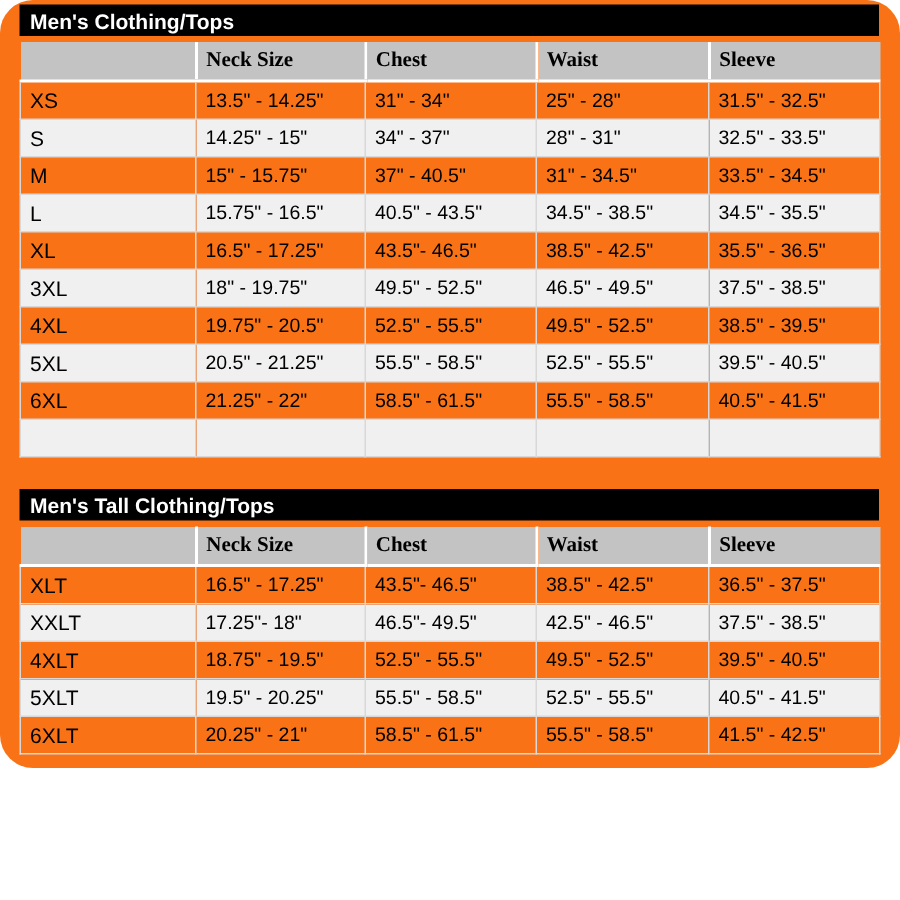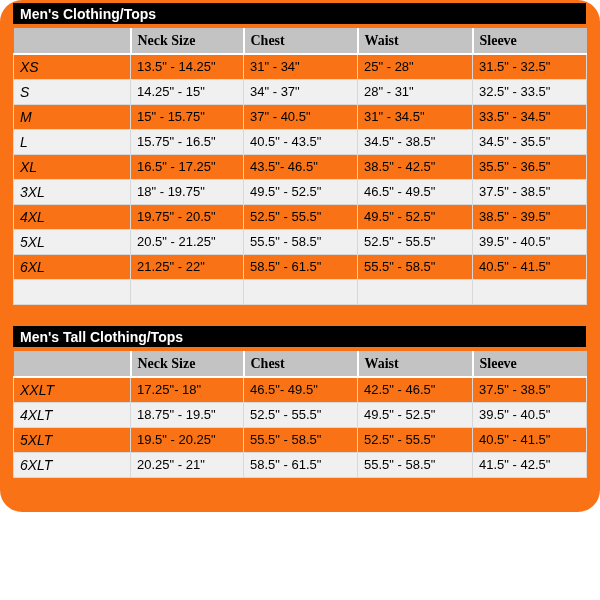--- a/index.html
+++ b/index.html
@@ -53,21 +53,21 @@
   tbody td {
     border: 1px solid #d8d8d8;
     font-size: 13px;
     line-height: 18px;
     height: 18px;
     padding: 3px 6px;
     white-space: nowrap;
     overflow: hidden;
     background-clip: padding-box;
   }
-  tbody td:first-child { font-size: 14px; font-style: italic; }
+  tbody td:first-child { font-size: 14px; }
   tbody tr:nth-child(even) td { background-color: #f0f0f0; }
 </style>
 </head>
 <body>
 
 <div class="page">
 
   <section class="size-chart">
     <div class="chart-title">Men's Clothing/Tops</div>
     <table class="size-table">
@@ -176,20 +176,27 @@
         <tr>
           <th></th>
           <th>Neck Size</th>
           <th>Chest</th>
           <th>Waist</th>
           <th>Sleeve</th>
         </tr>
       </thead>
       <tbody>
           <tr>
+            <td>XLT</td>
+            <td>16.5" - 17.25"</td>
+            <td>43.5"- 46.5"</td>
+            <td>38.5" - 42.5"</td>
+            <td>36.5" - 37.5"</td>
+          </tr>
+          <tr>
             <td>XXLT</td>
             <td>17.25"- 18"</td>
             <td>46.5"- 49.5"</td>
             <td>42.5" - 46.5"</td>
             <td>37.5" - 38.5"</td>
           </tr>
           <tr>
             <td>4XLT</td>
             <td>18.75" - 19.5"</td>
             <td>52.5" - 55.5"</td>

